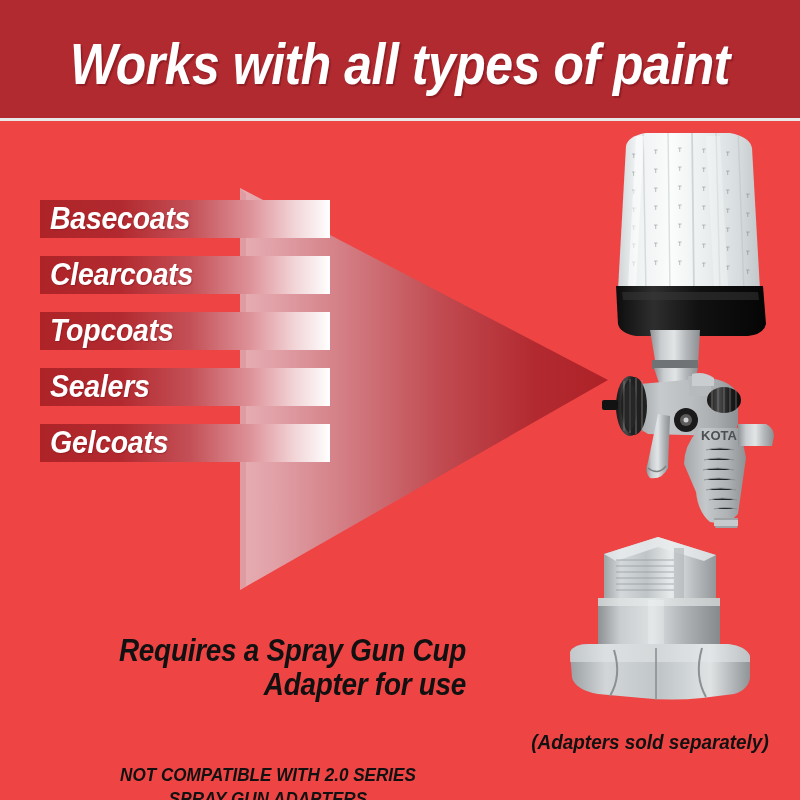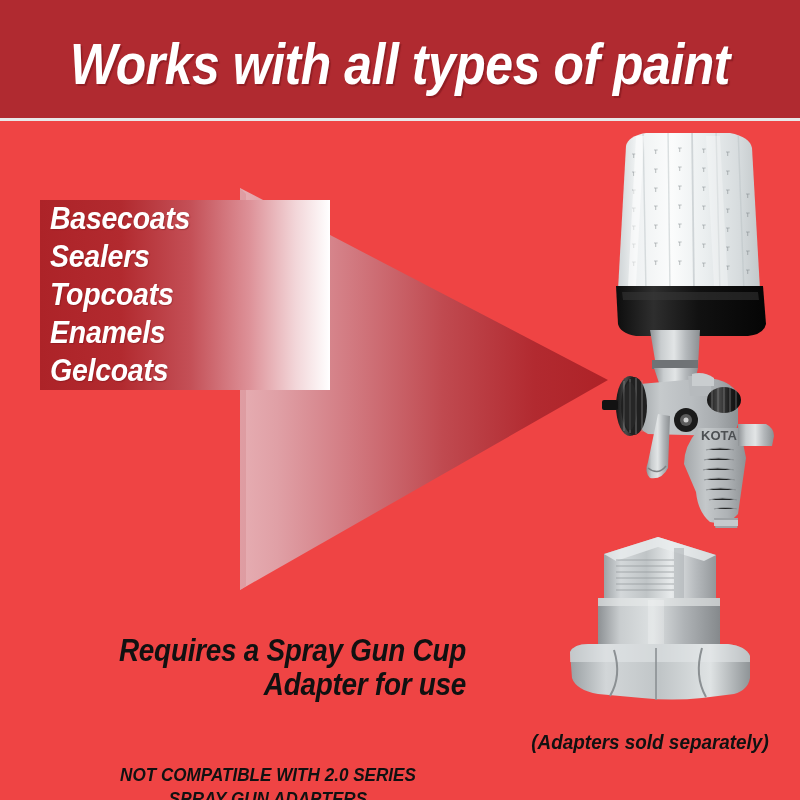--- a/index.html
+++ b/index.html
@@ -65,21 +65,21 @@
   
   .bars {
     position: absolute;
     left: 40px;
     top: 200px;
     width: 290px;
   }
   .bar {
     position: relative;
     height: 38px;
-    margin-bottom: 0;
+    margin-bottom: 18px;
     background: linear-gradient(to right,
         #ad2328 0%,
         #b22a2f 28%,
         #c45057 52%,
         #dd9097 72%,
         #f2d5d8 88%,
         #ffffff 100%);
   }
   .bar-label {
     position: absolute;
@@ -188,27 +188,27 @@
     </defs>
     <polygon points="370,192 2,0 2,402" fill="url(#coneGrad)"></polygon>
     <polygon points="2,0 2,402 8,398 8,6" fill="#d98f96" opacity="0.55"></polygon>
   </svg>
 
   <div class="bars">
     <div class="bar">
       <span class="bar-label">Basecoats</span>
     </div>
     <div class="bar">
-      <span class="bar-label">Sealers</span>
+      <span class="bar-label">Clearcoats</span>
     </div>
     <div class="bar">
       <span class="bar-label">Topcoats</span>
     </div>
     <div class="bar">
-      <span class="bar-label">Enamels</span>
+      <span class="bar-label">Sealers</span>
     </div>
     <div class="bar">
       <span class="bar-label">Gelcoats</span>
     </div>
   </div>
 
   <svg class="spray-gun-photo" viewBox="0 0 212 400">
     <defs>
       <linearGradient id="cupGrad" x1="0" y1="0" x2="1" y2="0">
         <stop offset="0%" stop-color="#cfd4d6"></stop>

